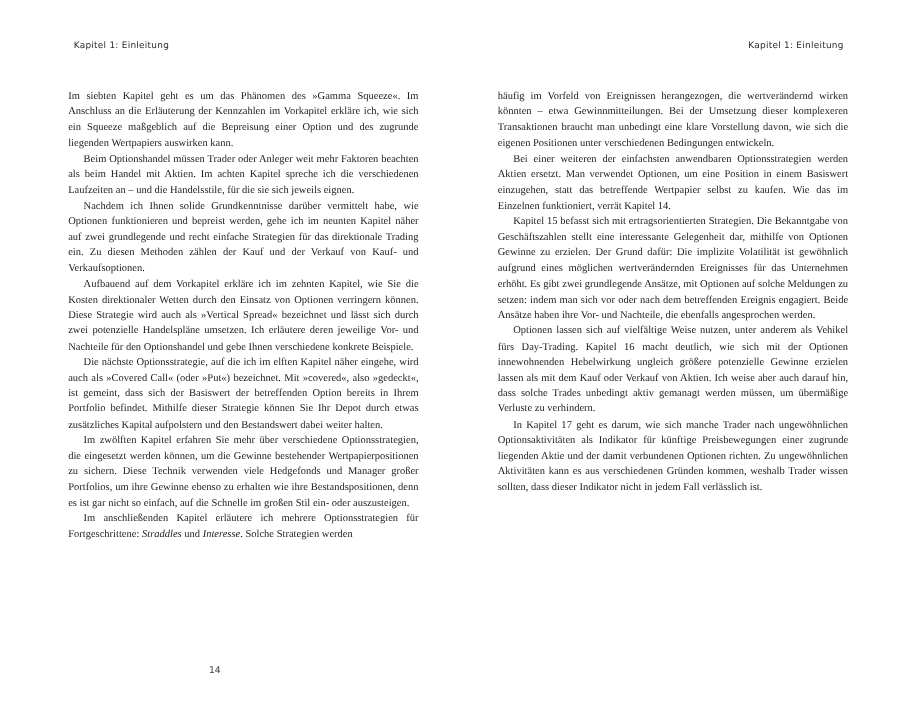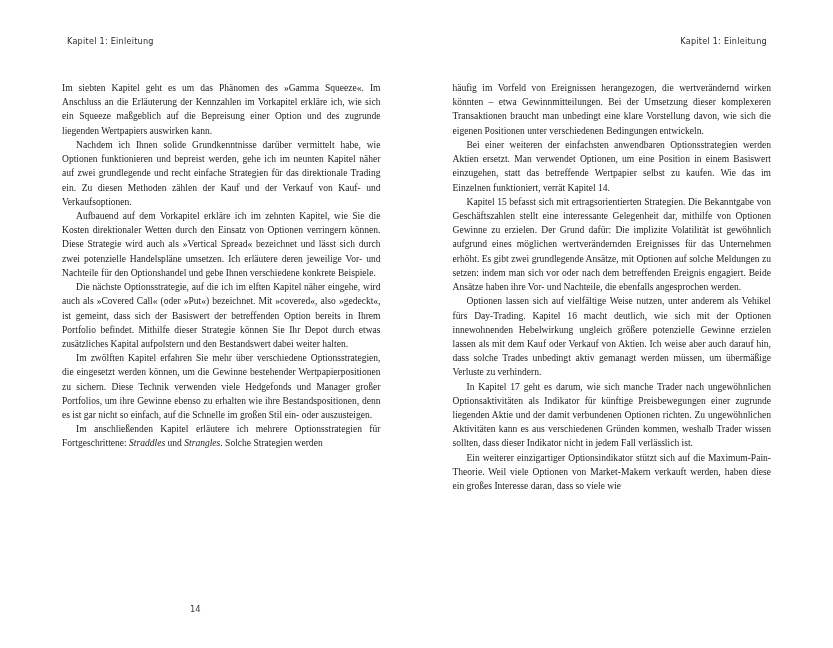--- a/index.html
+++ b/index.html
@@ -75,37 +75,37 @@
 </head>
 <body>
 
 <div class="spread">
 
   <div class="page page-left">
     <div class="running-head">Kapitel 1: Einleitung</div>
 
     <div class="textblock">
       <p class="first">Im siebten Kapitel geht es um das Phänomen des »Gamma Squeeze«. Im Anschluss an die Erläuterung der Kennzahlen im Vorkapitel erkläre ich, wie sich ein Squeeze maßgeblich auf die Bepreisung einer Option und des zugrunde liegenden Wertpapiers auswirken kann.</p>
+      <p>Beim Optionshandel müssen Trader oder Anleger weit mehr Faktoren beachten als beim Handel mit Aktien. Im achten Kapitel spreche ich die verschiedenen Laufzeiten an – und die Handelsstile, für die sie sich jeweils eignen.</p>
       <p>Nachdem ich Ihnen solide Grundkenntnisse darüber vermittelt habe, wie Optionen funktionieren und bepreist werden, gehe ich im neunten Kapitel näher auf zwei grundlegende und recht einfache Strategien für das direktionale Trading ein. Zu diesen Methoden zählen der Kauf und der Verkauf von Kauf- und Verkaufsoptionen.</p>
       <p>Aufbauend auf dem Vorkapitel erkläre ich im zehnten Kapitel, wie Sie die Kosten direktionaler Wetten durch den Einsatz von Optionen verringern können. Diese Strategie wird auch als »Vertical Spread« bezeichnet und lässt sich durch zwei potenzielle Handelspläne umsetzen. Ich erläutere deren jeweilige Vor- und Nachteile für den Optionshandel und gebe Ihnen verschiedene konkrete Beispiele.</p>
       <p>Die nächste Optionsstrategie, auf die ich im elften Kapitel näher eingehe, wird auch als »Covered Call« (oder »Put«) bezeichnet. Mit »covered«, also »gedeckt«, ist gemeint, dass sich der Basiswert der betreffenden Option bereits in Ihrem Portfolio befindet. Mithilfe dieser Strategie können Sie Ihr Depot durch etwas zusätzliches Kapital aufpolstern und den Bestandswert dabei weiter halten.</p>
       <p>Im zwölften Kapitel erfahren Sie mehr über verschiedene Optionsstrategien, die eingesetzt werden können, um die Gewinne bestehender Wertpapierpositionen zu sichern. Diese Technik verwenden viele Hedgefonds und Manager großer Portfolios, um ihre Gewinne ebenso zu erhalten wie ihre Bestandspositionen, denn es ist gar nicht so einfach, auf die Schnelle im großen Stil ein- oder auszusteigen.</p>
-      <p><span>Im anschließenden Kapitel erläutere ich mehrere Optionsstrategien für Fortgeschrittene: </span><i>Straddles</i><span> und </span><i>Strangles</i><span>. Solche Strategien werden</span></p>
+      <p><span>Im anschließenden Kapitel erläutere ich mehrere Optionsstrategien für Fortgeschrittene: </span><i>Straddles</i><span> und </span><i>Interesse</i><span>. Solche Strategien werden</span></p>
     </div>
 
     <div class="folio">14</div>
   </div>
 
   <div class="page page-right">
     <div class="running-head">Kapitel 1: Einleitung</div>
 
     <div class="textblock">
       <p class="first">häufig im Vorfeld von Ereignissen herangezogen, die wertverändernd wirken könnten – etwa Gewinnmitteilungen. Bei der Umsetzung dieser komplexeren Transaktionen braucht man unbedingt eine klare Vorstellung davon, wie sich die eigenen Positionen unter verschiedenen Bedingungen entwickeln.</p>
       <p>Bei einer weiteren der einfachsten anwendbaren Optionsstrategien werden Aktien ersetzt. Man verwendet Optionen, um eine Position in einem Basiswert einzugehen, statt das betreffende Wertpapier selbst zu kaufen. Wie das im Einzelnen funktioniert, verrät Kapitel 14.</p>
       <p>Kapitel 15 befasst sich mit ertragsorientierten Strategien. Die Bekanntgabe von Geschäftszahlen stellt eine interessante Gelegenheit dar, mithilfe von Optionen Gewinne zu erzielen. Der Grund dafür: Die implizite Volatilität ist gewöhnlich aufgrund eines möglichen wertverändernden Ereignisses für das Unternehmen erhöht. Es gibt zwei grundlegende Ansätze, mit Optionen auf solche Meldungen zu setzen: indem man sich vor oder nach dem betreffenden Ereignis engagiert. Beide Ansätze haben ihre Vor- und Nachteile, die ebenfalls angesprochen werden.</p>
       <p>Optionen lassen sich auf vielfältige Weise nutzen, unter anderem als Vehikel fürs Day-Trading. Kapitel 16 macht deutlich, wie sich mit der Optionen innewohnenden Hebelwirkung ungleich größere potenzielle Gewinne erzielen lassen als mit dem Kauf oder Verkauf von Aktien. Ich weise aber auch darauf hin, dass solche Trades unbedingt aktiv gemanagt werden müssen, um übermäßige Verluste zu verhindern.</p>
       <p>In Kapitel 17 geht es darum, wie sich manche Trader nach ungewöhnlichen Optionsaktivitäten als Indikator für künftige Preisbewegungen einer zugrunde liegenden Aktie und der damit verbundenen Optionen richten. Zu ungewöhnlichen Aktivitäten kann es aus verschiedenen Gründen kommen, weshalb Trader wissen sollten, dass dieser Indikator nicht in jedem Fall verlässlich ist.</p>
-      <p>Ein weiterer einzigartiger Optionsindikator stützt sich auf die Maximum-Pain-Theorie. Weil viele Optionen von Market-Makern verkauft werden, haben diese ein großes Interesse daran, dass so viele wie</p>
     </div>
 
   </div>
 
 </div>
 
 </body></html>

